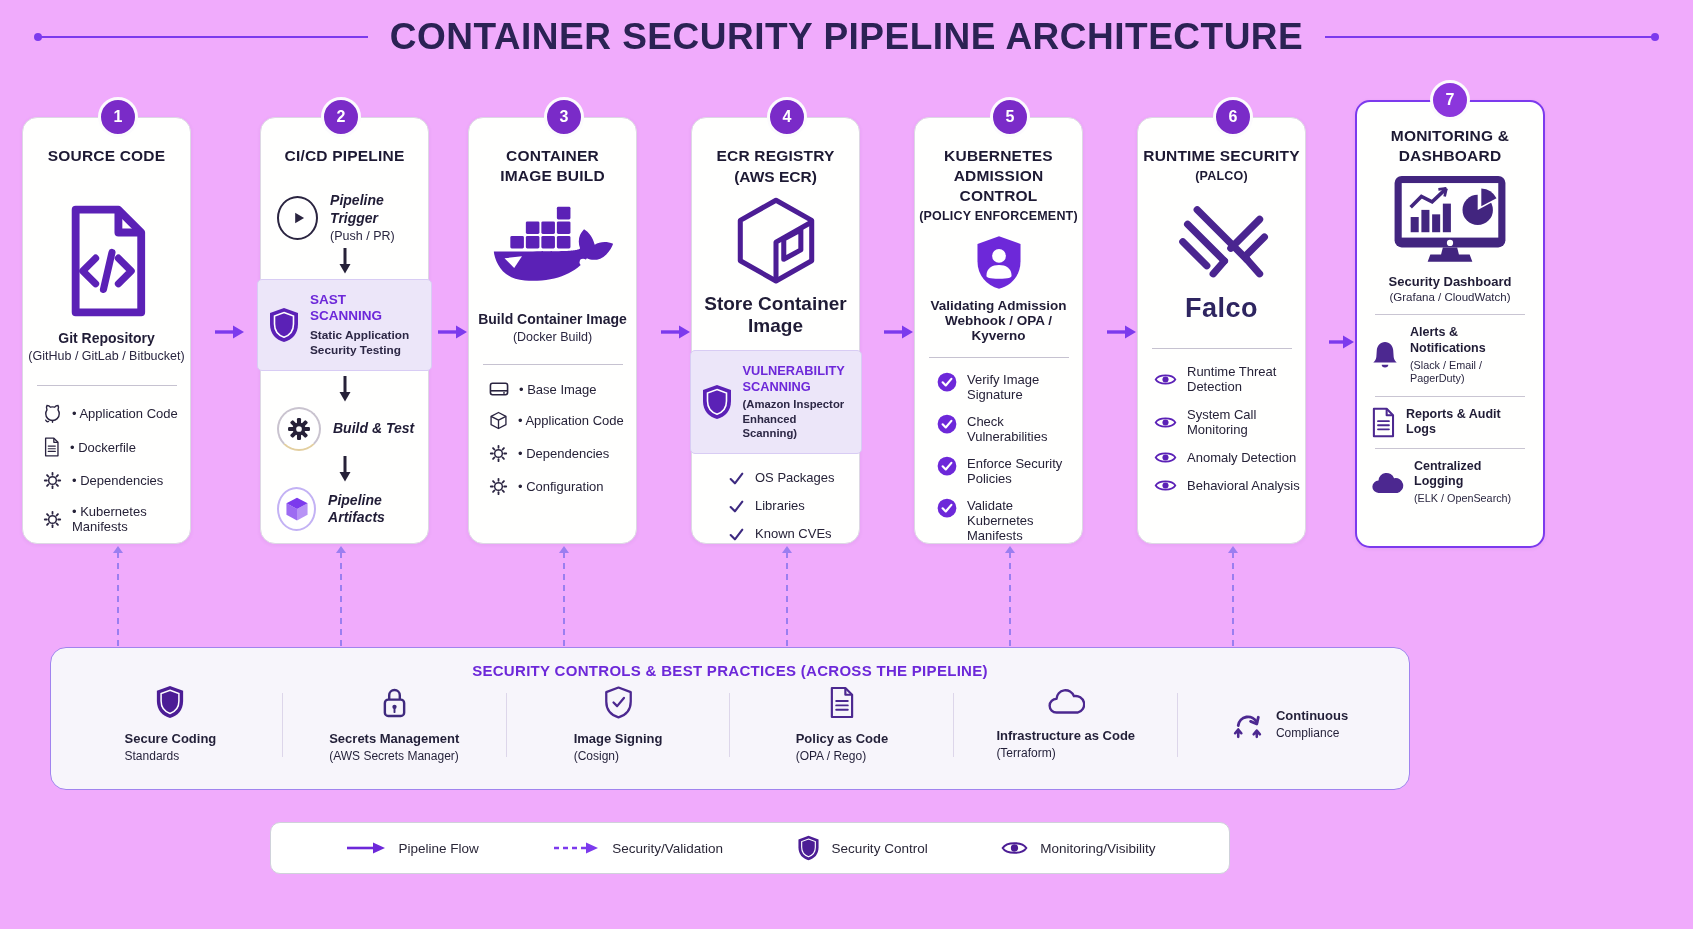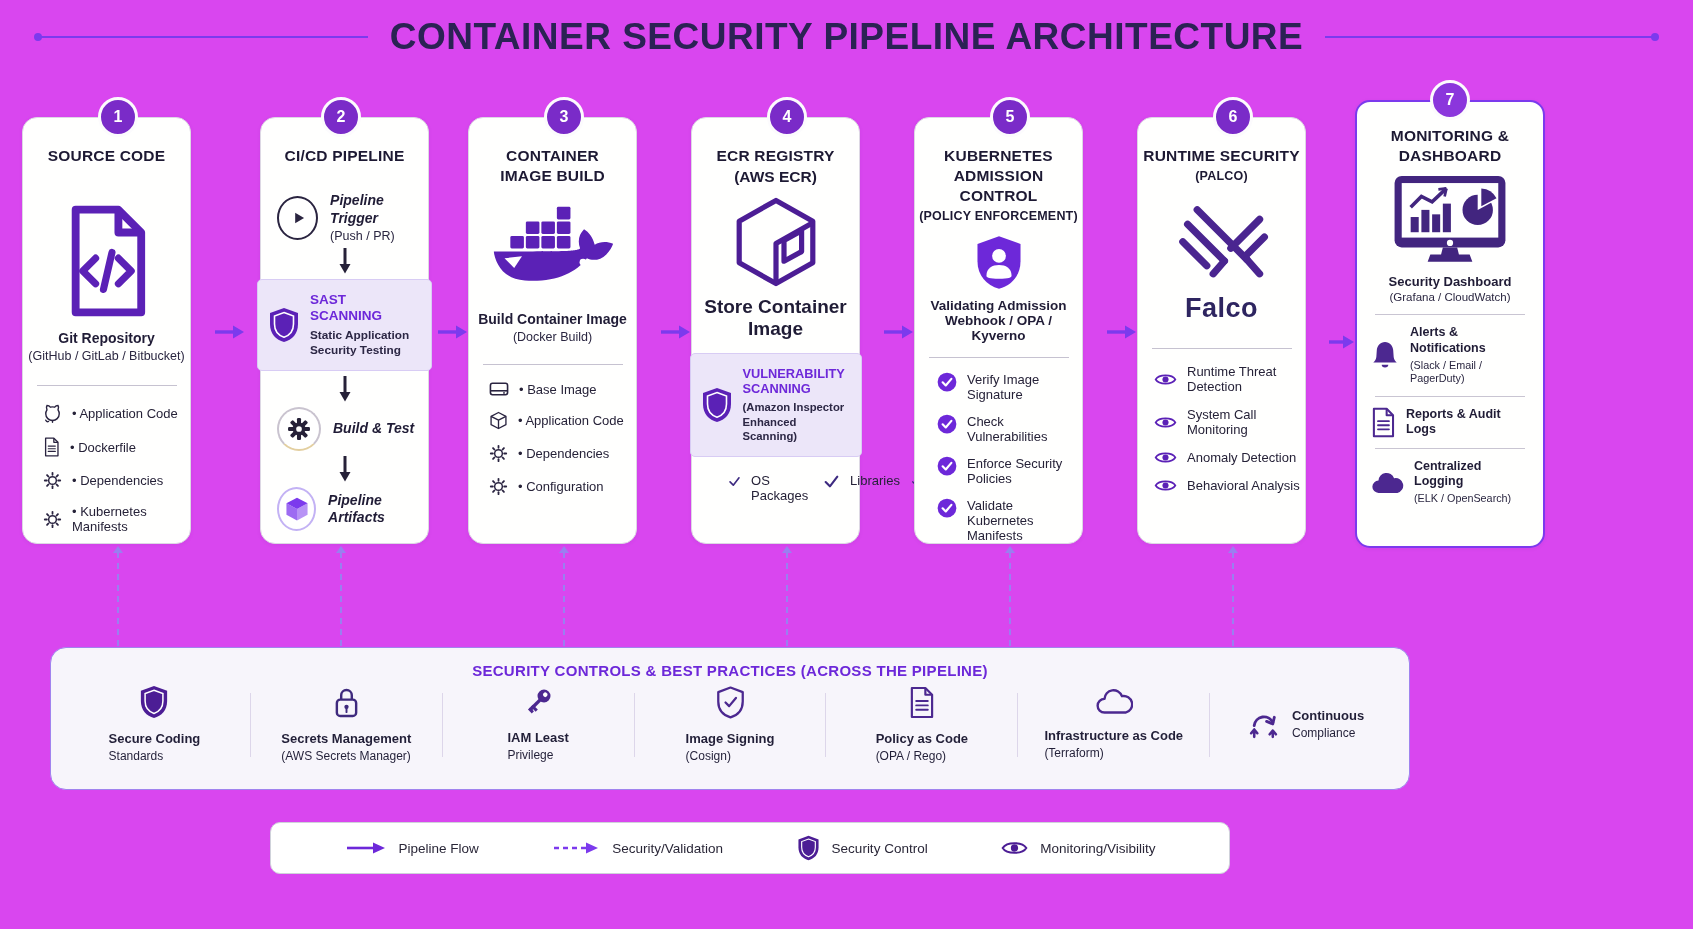--- a/index.html
+++ b/index.html
@@ -1,16 +1,16 @@
 <!DOCTYPE html>
 <html><head>
 <meta charset="utf-8">
 <style>
   html,body{margin:0;padding:0;background:#fff;}
-  .stage-root{position:relative;width:1693px;height:929px;background:#d946ef;
+  .stage-root{position:relative;width:1693px;height:929px;background:#f0abfc;
     font-family:"Liberation Sans","DejaVu Sans",sans-serif;overflow:hidden;color:#1d1933;}
 
   
   .hdr{position:absolute;top:16px;left:0;width:100%;display:flex;align-items:center;justify-content:center;gap:22px;}
   .hline{position:relative;height:2px;background:#7c3aed;width:330px;}
   .hline.l::before{content:'';position:absolute;left:-4px;top:-3px;width:8px;height:8px;border-radius:50%;background:#7c3aed;}
   .hline.r::after{content:'';position:absolute;right:-4px;top:-3px;width:8px;height:8px;border-radius:50%;background:#7c3aed;}
   .main-title{font-size:37px;font-weight:800;letter-spacing:.5px;color:#2b2254;white-space:nowrap;}
 
   
@@ -390,21 +390,21 @@
     <div class="mainlab" style="margin-top:6px;font-size:19px">Store Container Image</div>
     <div class="hl" style="margin-top:13px;width:172px">
       <svg width="32" height="36" style="color:#5b21b6;flex:0 0 auto">
           <use href="#i-shield"></use>
         </svg>
       <div>
         <div class="t" style="font-size:12.8px">VULNERABILITY SCANNING</div>
         <div class="s" style="font-size:11.3px">(Amazon Inspector Enhanced Scanning)</div>
       </div>
     </div>
-    <div style="display:flex;flex-direction:row;gap:11px;align-self:flex-start;margin:16px 0 0 36px">
+    <div style="display:flex;flex-direction:column;gap:11px;align-self:flex-start;margin:16px 0 0 36px">
       <div class="ckrow">
         <svg width="17" height="17" style="color:#3d2a80">
             <use href="#i-check"></use>
           </svg>
         <span>OS Packages</span>
       </div>
       <div class="ckrow">
         <svg width="17" height="17" style="color:#3d2a80">
             <use href="#i-check"></use>
           </svg>
@@ -574,29 +574,20 @@
       <div class="citem">
         <svg width="27" height="33" style="color:#3f2a7e;flex:0 0 auto">
             <use href="#i-lock"></use>
           </svg>
         <div>
             <div class="cl1">Secrets Management</div>
              <div class="cl2">(AWS Secrets Manager)</div>
           </div>
       </div>
       <div class="citem">
-        <svg width="32" height="32" style="color:#4c2890;flex:0 0 auto">
-            <use href="#i-key"></use>
-          </svg>
-        <div>
-            <div class="cl1">IAM Least</div>
-             <div class="cl2">Privilege</div>
-          </div>
-      </div>
-      <div class="citem">
         <svg width="29" height="33" style="color:#4c2890;flex:0 0 auto">
             <use href="#i-shield-check"></use>
           </svg>
         <div>
             <div class="cl1">Image Signing</div>
              <div class="cl2">(Cosign)</div>
           </div>
       </div>
       <div class="citem">
         <svg width="27" height="33" style="color:#4c2890;flex:0 0 auto">

